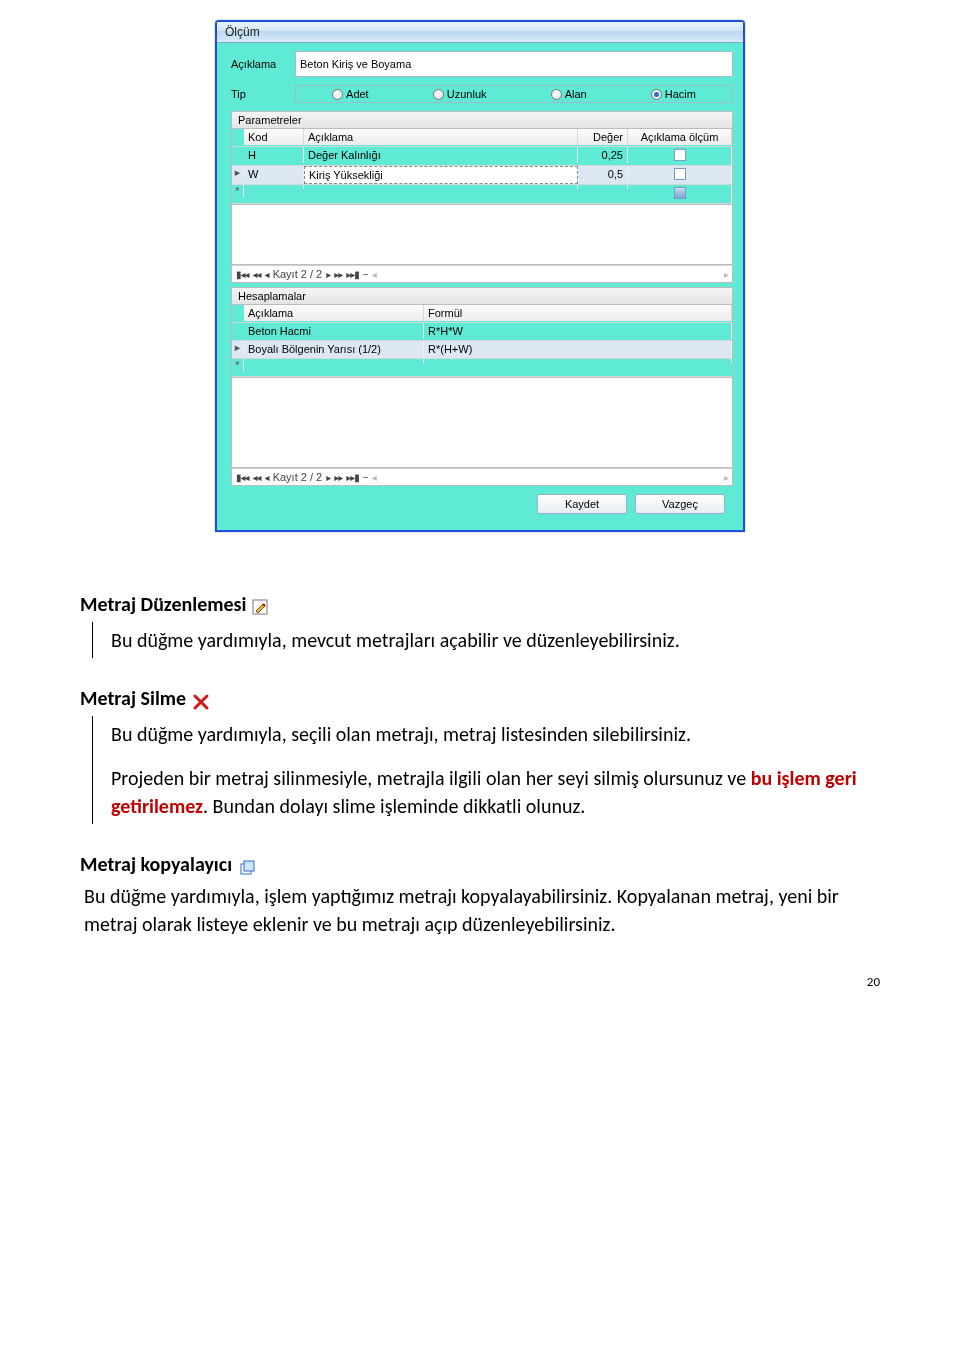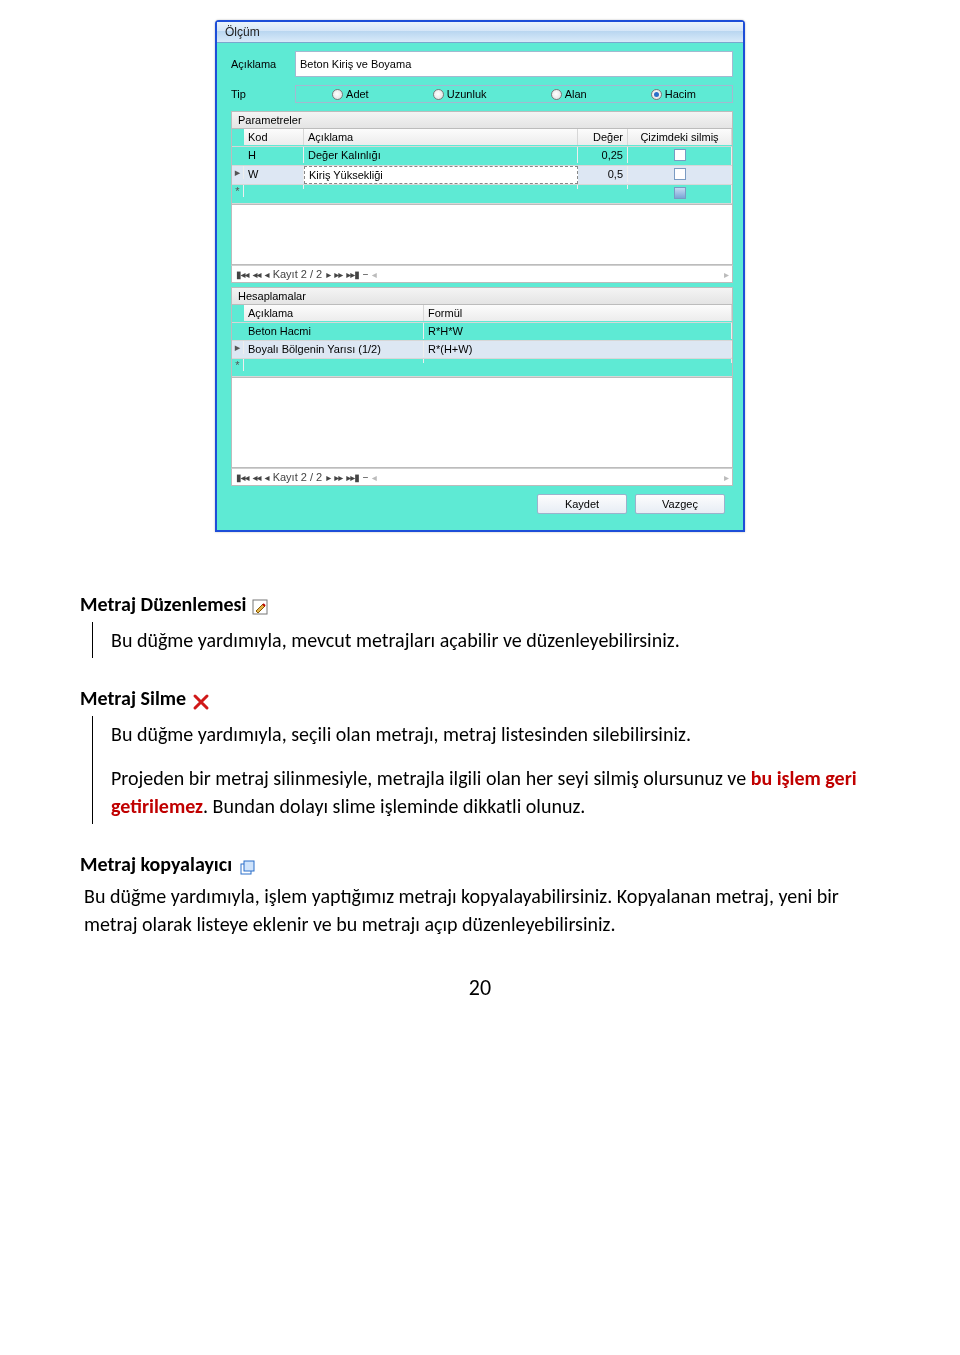--- a/index.html
+++ b/index.html
@@ -154,21 +154,21 @@
   }
   .doc-body p { margin: 0 0 16px 0; }
   .doc-body p:last-child { margin-bottom: 0; }
   .doc-plain {
     font-size: 20px;
     line-height: 1.4;
     margin-left: 4px;
   }
   .red { color: #c00000; font-weight: bold; }
   .bold { font-weight: normal; }
-  .page-number { text-align: center; font-size: 22px; margin-top: 36px; }
+  .page-number { text-align: right; font-size: 13px; margin-top: 36px; }
   .mini-icon { width: 18px; height: 18px; display:inline-block; }
 </style>
 </head>
 <body>
 
 <div class="page">
 
   <div class="window">
     <div class="titlebar">Ölçüm</div>
     <div class="form-body">
@@ -200,21 +200,21 @@
         </div>
       </div>
 
       <div class="group-header">Parametreler</div>
       <div class="grid">
         <div class="grid-header">
           <div class="row-indicator"></div>
           <div class="col-kod">Kod</div>
           <div class="col-aciklama">Açıklama</div>
           <div class="col-deger">Değer</div>
-          <div class="col-olcum">Çizimdeki silmiş</div>
+          <div class="col-olcum">Açıklama ölçüm</div>
         </div>
         <div class="grid-row">
           <div class="row-indicator"></div>
           <div class="col-kod">H</div>
           <div class="col-aciklama">Değer Kalınlığı</div>
           <div class="col-deger">0,25</div>
           <div class="col-olcum"><span class="checkbox"></span></div>
         </div>
         <div class="grid-row selected">
           <div class="row-indicator">▸</div>

